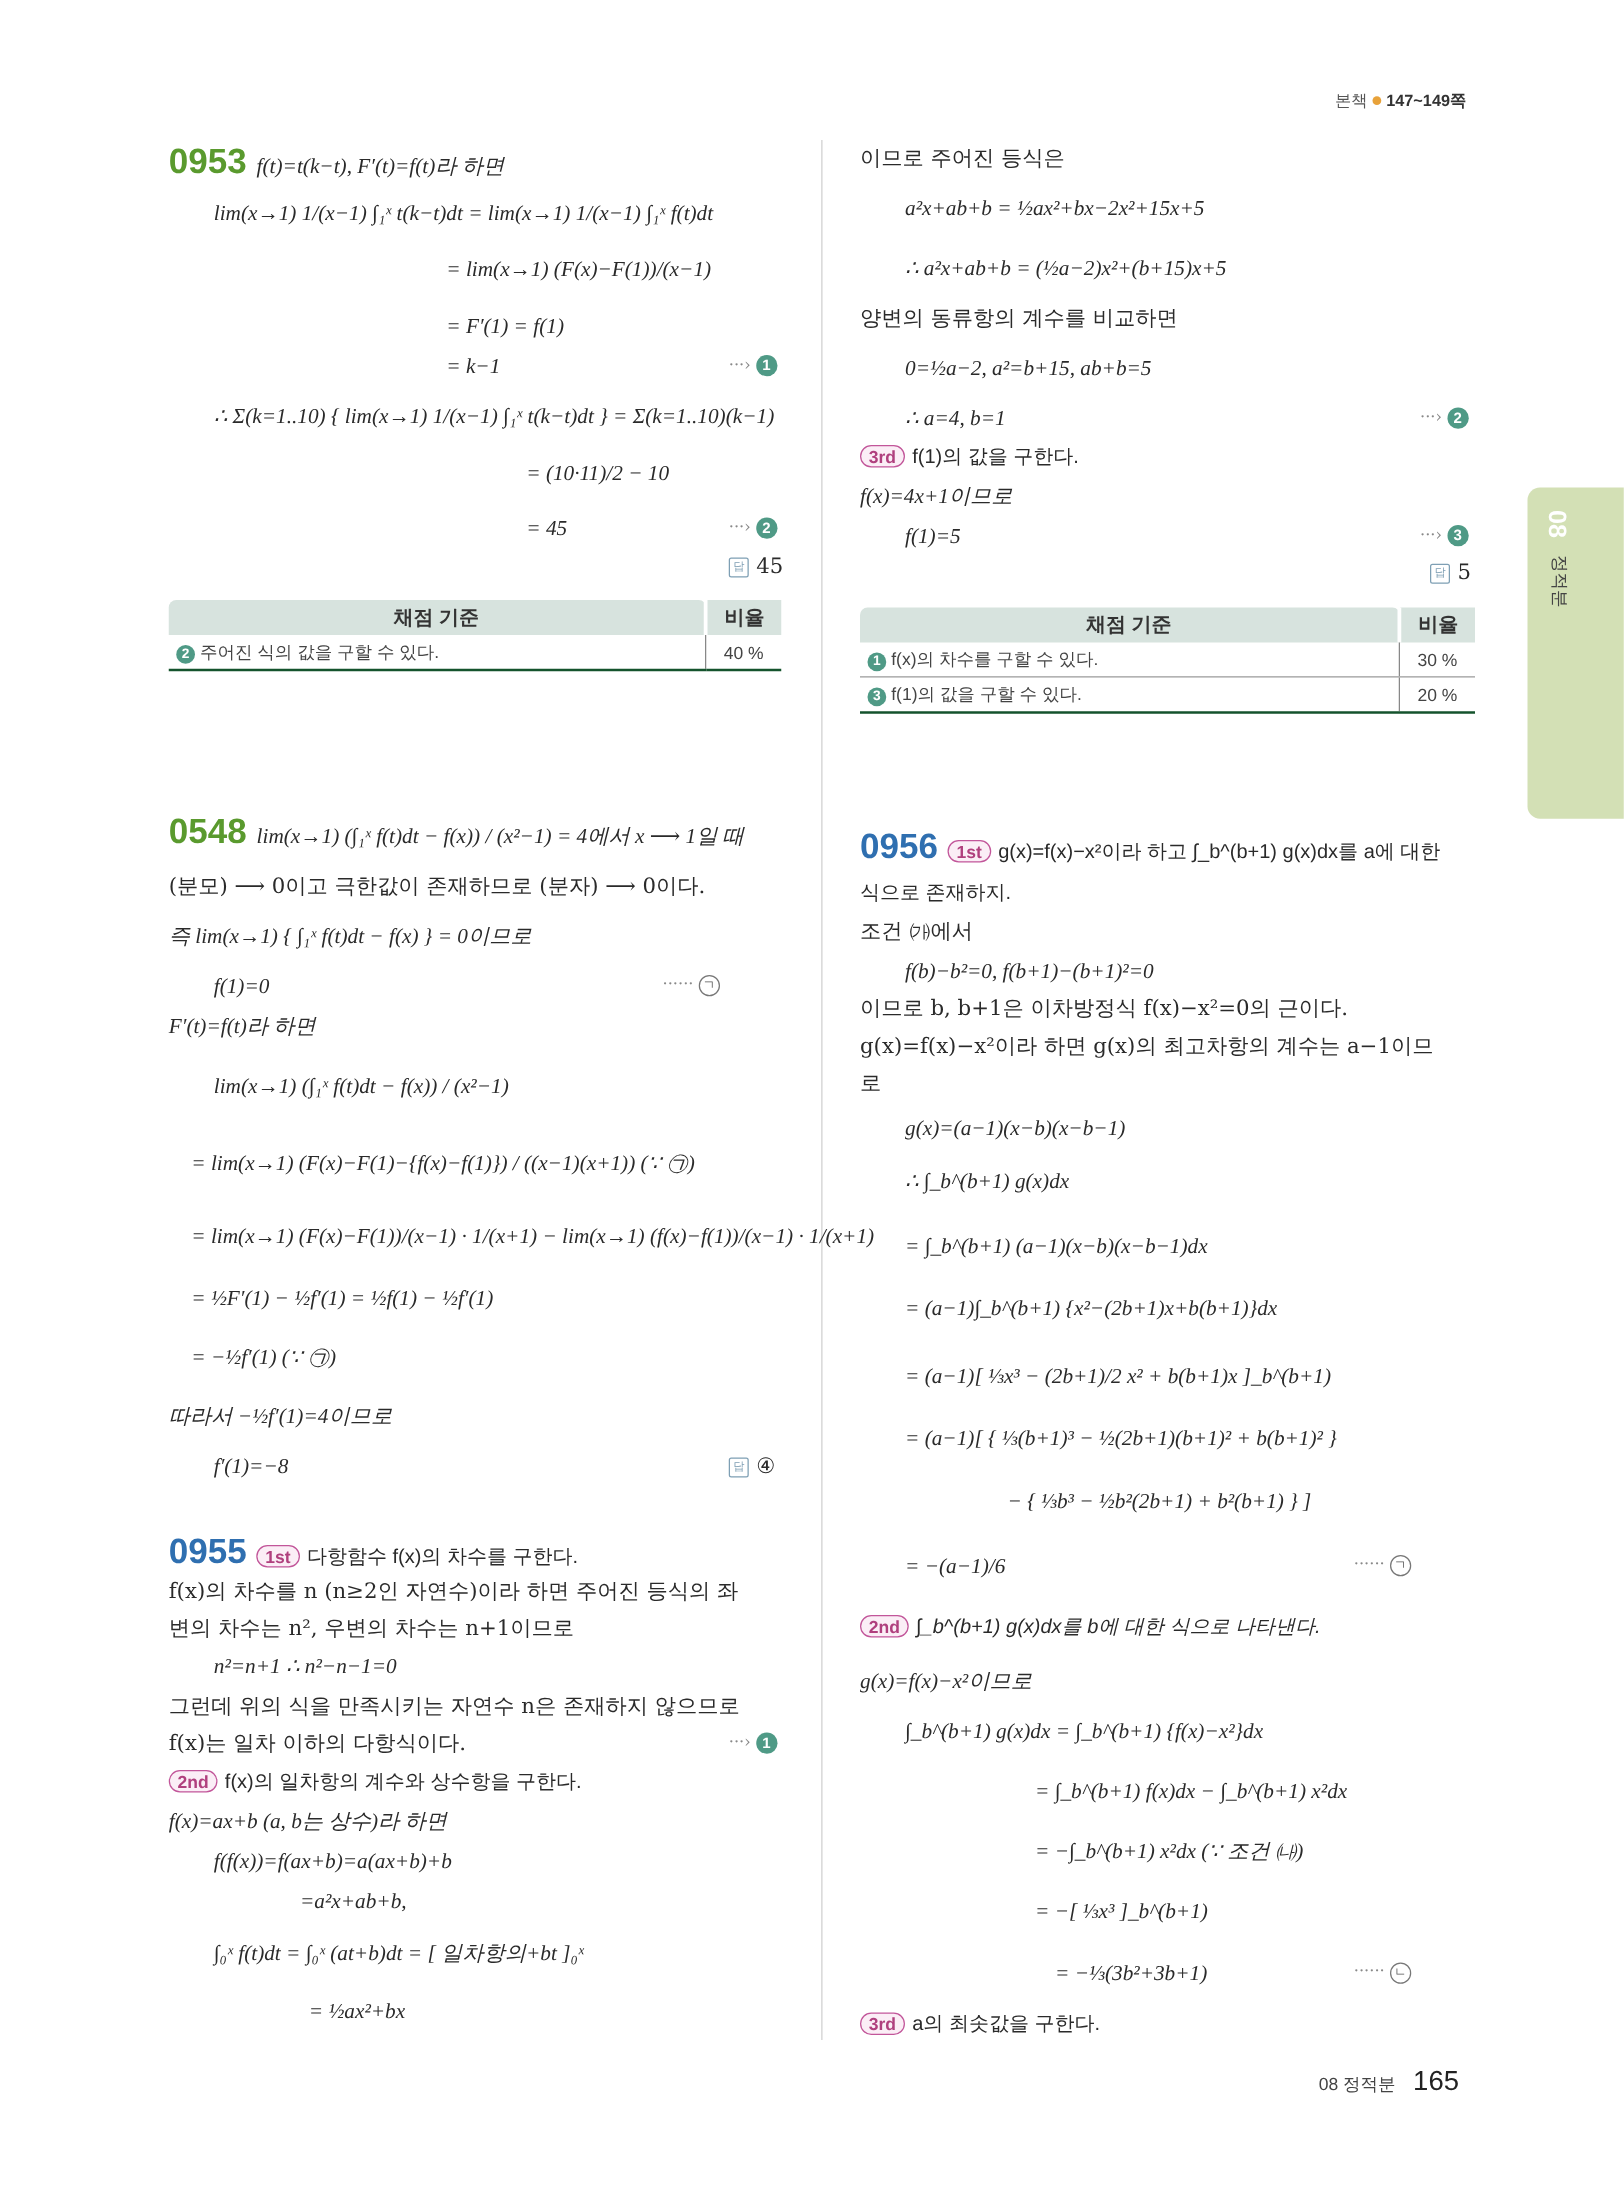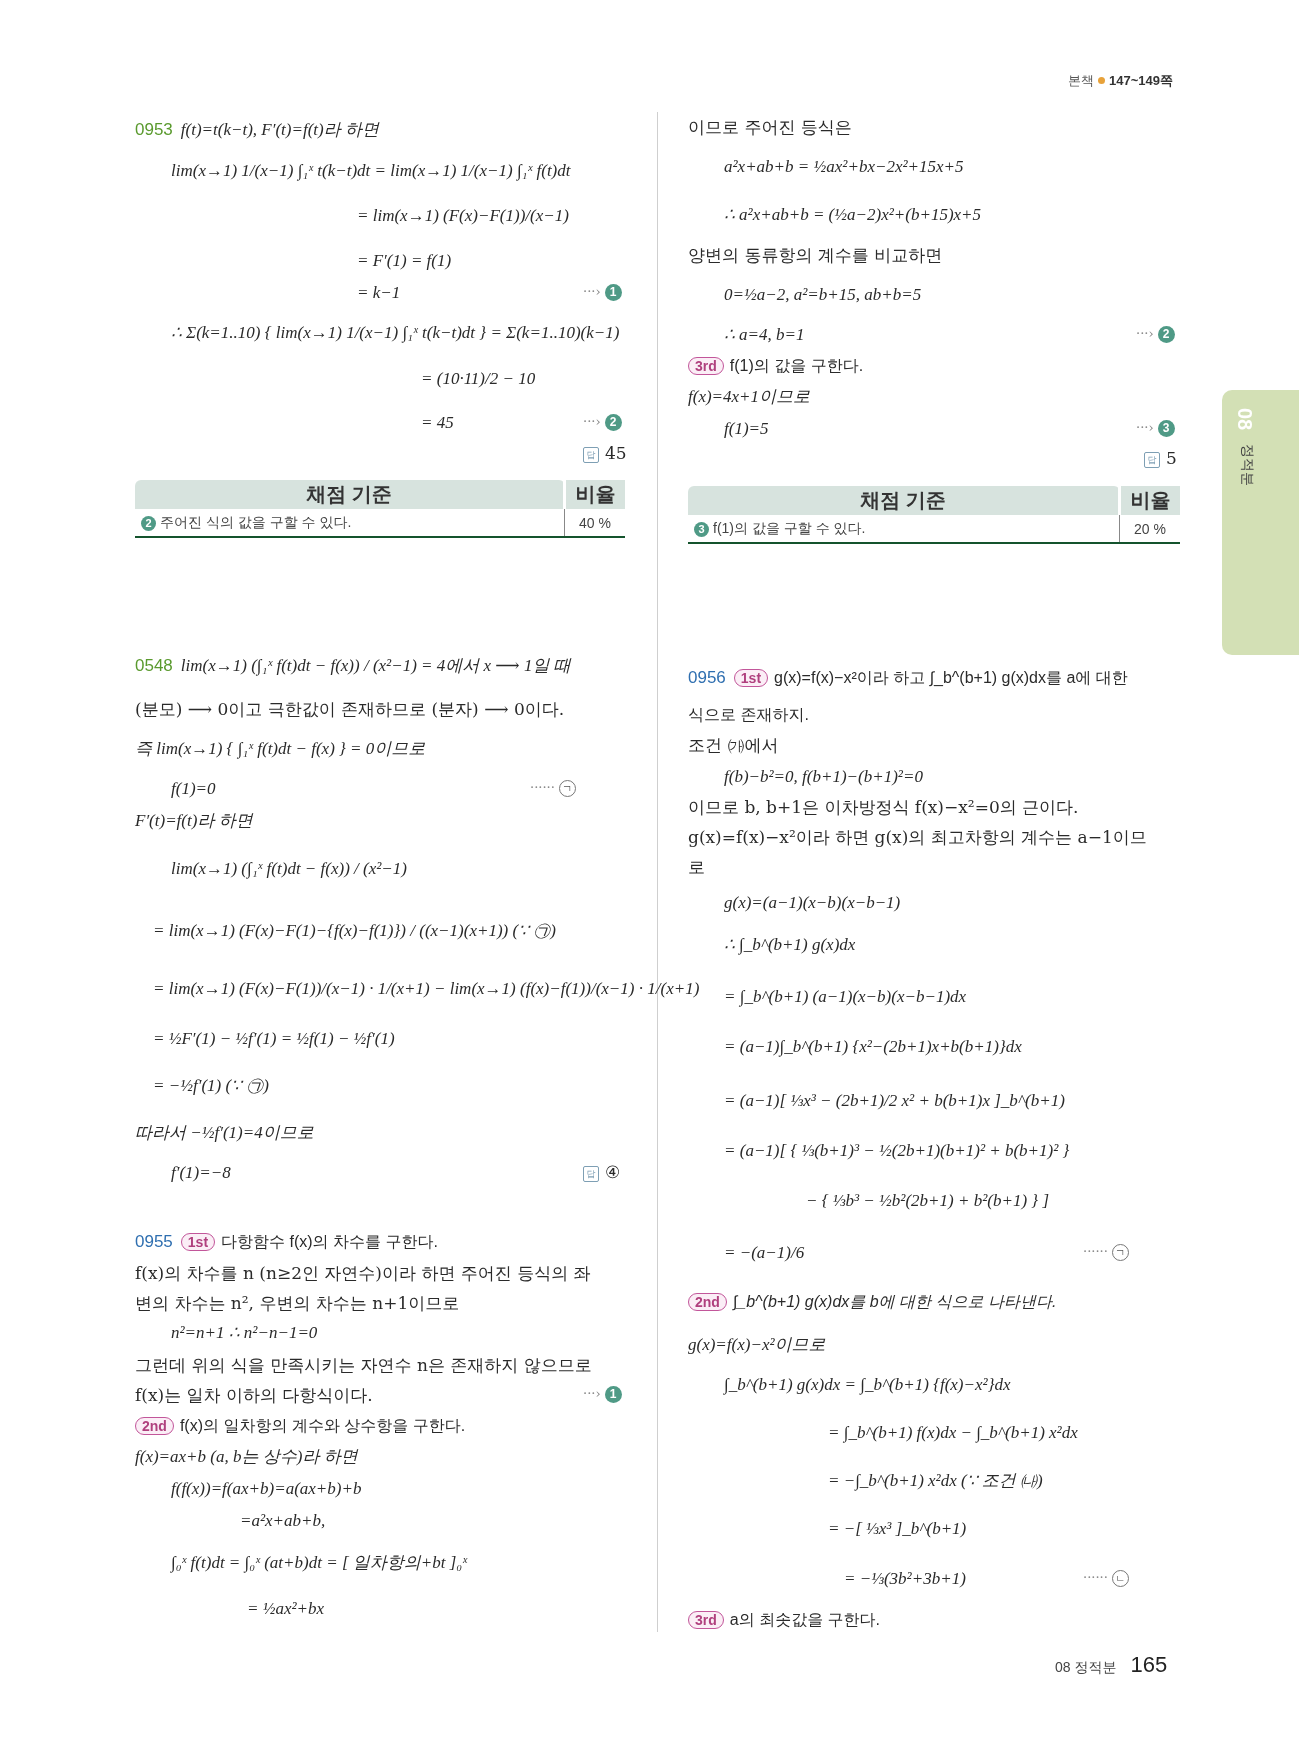--- a/index.html
+++ b/index.html
@@ -14,35 +14,35 @@
   .header-ref .dot { display: inline-block; width: 7px; height: 7px; border-radius: 50%; background: #e8a23a; margin: 0 4px 1px 4px; }
   .header-ref b { color: #333; font-weight: bold; }
 
   .divider { position: absolute; left: 657px; top: 112px; width: 1px; height: 1520px; background: #cfcfcf; }
 
   .col { position: absolute; }
   .col.left { left: 135px; width: 495px; }
   .col.right { left: 688px; width: 495px; }
 
   .line { position: absolute; font-size: 17px; white-space: nowrap; line-height: 22px; }
-  .qnum { font-family: "Liberation Sans", "DejaVu Sans", sans-serif; font-weight: normal; font-size: 17px; margin-right: 8px; }
+  .qnum { font-family: "Liberation Sans", "DejaVu Sans", sans-serif; font-weight: bold; font-size: 28px; margin-right: 8px; }
   .qnum.green { color: #5a9a2e; }
   .qnum.blue { color: #2f6fb0; }
 
   .step { display: inline-block; border: 1.5px solid #c2569a; border-radius: 10px; color: #b0407e; font-family: "Liberation Sans", sans-serif; font-weight: bold; font-size: 14px; padding: 0 6px; line-height: 16px; margin-right: 6px; background: #fbeef6; }
   .step-text { font-family: "Liberation Sans", "DejaVu Sans", sans-serif; font-size: 16px; }
 
   .marker { position: absolute; font-size: 13px; color: #888; white-space: nowrap; }
   .circ { display: inline-block; width: 17px; height: 17px; border-radius: 50%; background: #4f9a86; color: #fff; font-family: "Liberation Sans", sans-serif; font-weight: bold; font-size: 12px; text-align: center; line-height: 17px; margin-left: 4px; vertical-align: middle; }
   .hangul-circ { display: inline-block; width: 15px; height: 15px; border: 1px solid #777; border-radius: 50%; font-size: 10px; text-align: center; line-height: 15px; color: #555; margin-left: 4px; font-family: "DejaVu Sans", sans-serif; }
   .answer { position: absolute; font-size: 17px; white-space: nowrap; }
   .ans-icon { display: inline-block; width: 14px; height: 14px; border: 1.5px solid #7e9fb4; border-radius: 2px; font-size: 9px; color: #7e9fb4; text-align: center; line-height: 14px; vertical-align: middle; margin-right: 6px; font-family: "DejaVu Sans", sans-serif; }
 
   table.grading { position: absolute; border-collapse: collapse; font-family: "Liberation Sans", "DejaVu Sans", sans-serif; font-size: 14px; color: #444; }
-  table.grading th { background: #d7e3de; font-weight: bold; height: 26px; font-size: 20px; color: #333; }
+  table.grading th { background: #d7e3de; font-weight: bold; height: 26px; font-size: 16px; color: #333; }
   table.grading th.crit { border-radius: 6px 6px 0 0; }
   table.grading td { border-bottom: 1px solid #9a9a9a; height: 27px; padding: 0 6px; }
   table.grading td.pct { border-left: 1.5px solid #888; text-align: center; width: 48px; }
   table.grading th.pct { width: 54px; border-left: 3px solid #fff; }
   table.grading tr:last-child td { border-bottom: 2px solid #14532d; }
   table.grading .num { display: inline-block; width: 15px; height: 15px; border-radius: 50%; background: #4f9a86; color: #fff; font-size: 11px; font-weight: bold; text-align: center; line-height: 15px; margin-right: 4px; }
 
   .side-tab { position: absolute; left: 1222px; top: 390px; width: 77px; height: 265px; background: #d3e0b5; border-radius: 10px 0 0 10px; }
   .side-tab .tabnum { position: absolute; left: 8px; top: 18px; color: #fff; font-family: "Liberation Sans", sans-serif; font-weight: bold; font-size: 20px; transform: rotate(90deg); transform-origin: left top; left: 34px; }
   .side-tab .tablabel { position: absolute; top: 54px; left: 34px; font-family: "DejaVu Sans", sans-serif; font-size: 14px; color: #444; transform: rotate(90deg); transform-origin: left top; white-space: nowrap; }
@@ -153,20 +153,24 @@
     <div class="line m" style="top:418px;left:36px">f(1)=5</div>
     <div class="marker" style="top:420px;left:448px"><span>···›</span><span class="circ">3</span></div>
     <div class="answer" style="top:448px;left:456px"><span class="ans-icon">답</span><span>5</span></div>
   </div>
 
   <table class="grading" style="top:486px;left:0;width:492px">
     <tbody>
         <tr>
       <th class="crit">채점 기준</th>
       <th class="pct">비율</th>
+    </tr>
+    <tr>
+      <td><span class="num">1</span><span>f(x)의 차수를 구할 수 있다.</span></td>
+      <td class="pct">30 %</td>
     </tr>
     <tr>
       <td><span class="num">3</span><span>f(1)의 값을 구할 수 있다.</span></td>
       <td class="pct">20 %</td>
     </tr>
   </tbody>
     </table>
 
   <div>
     <div class="line" style="top:666px;left:0">

